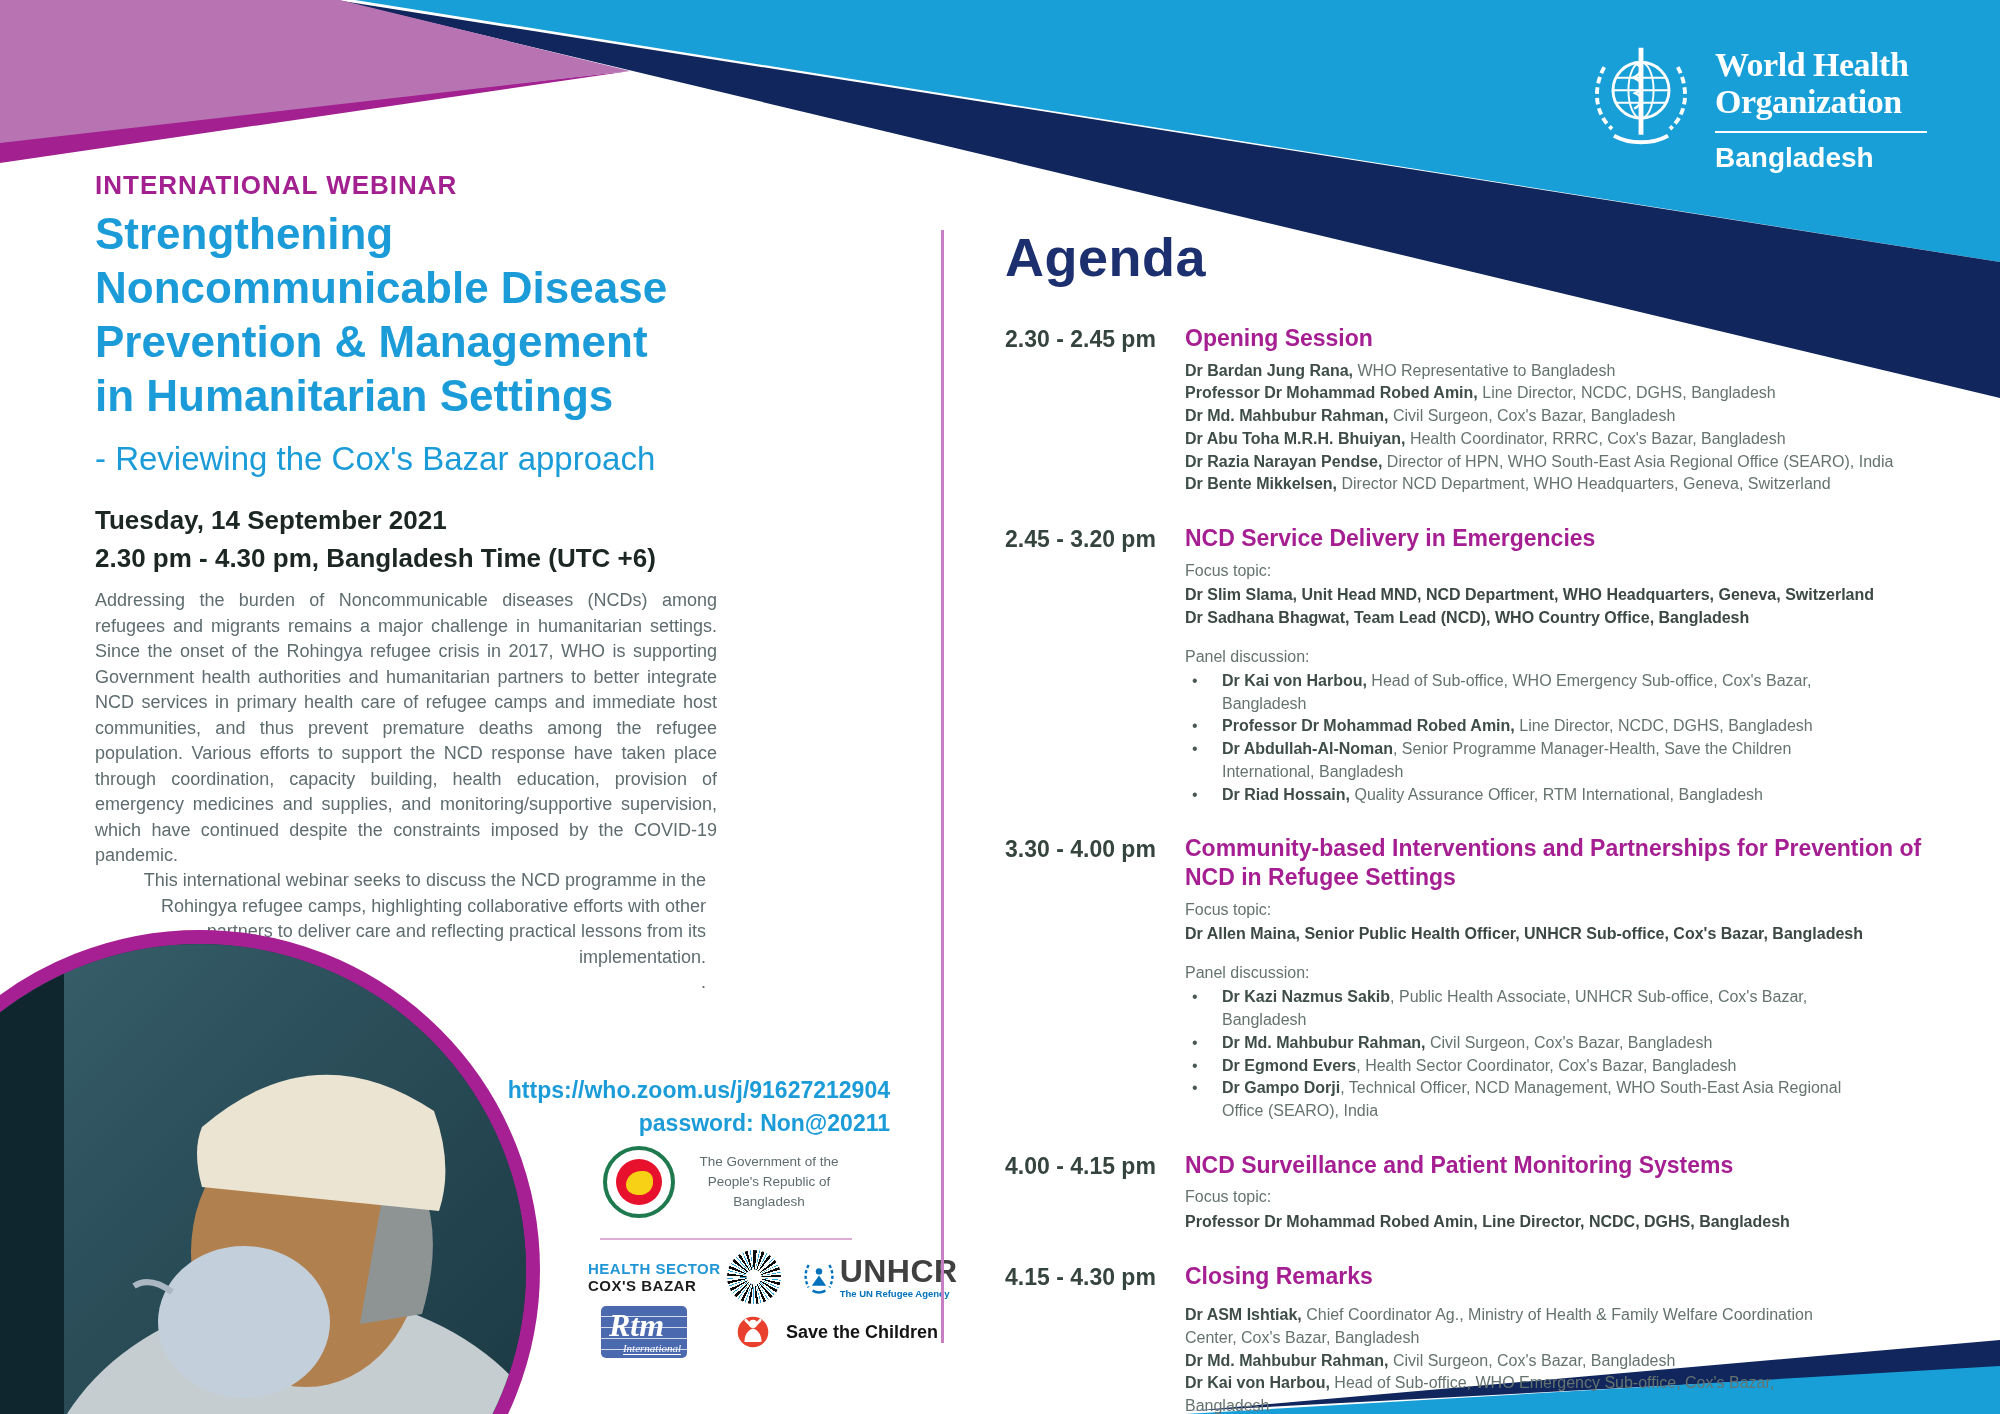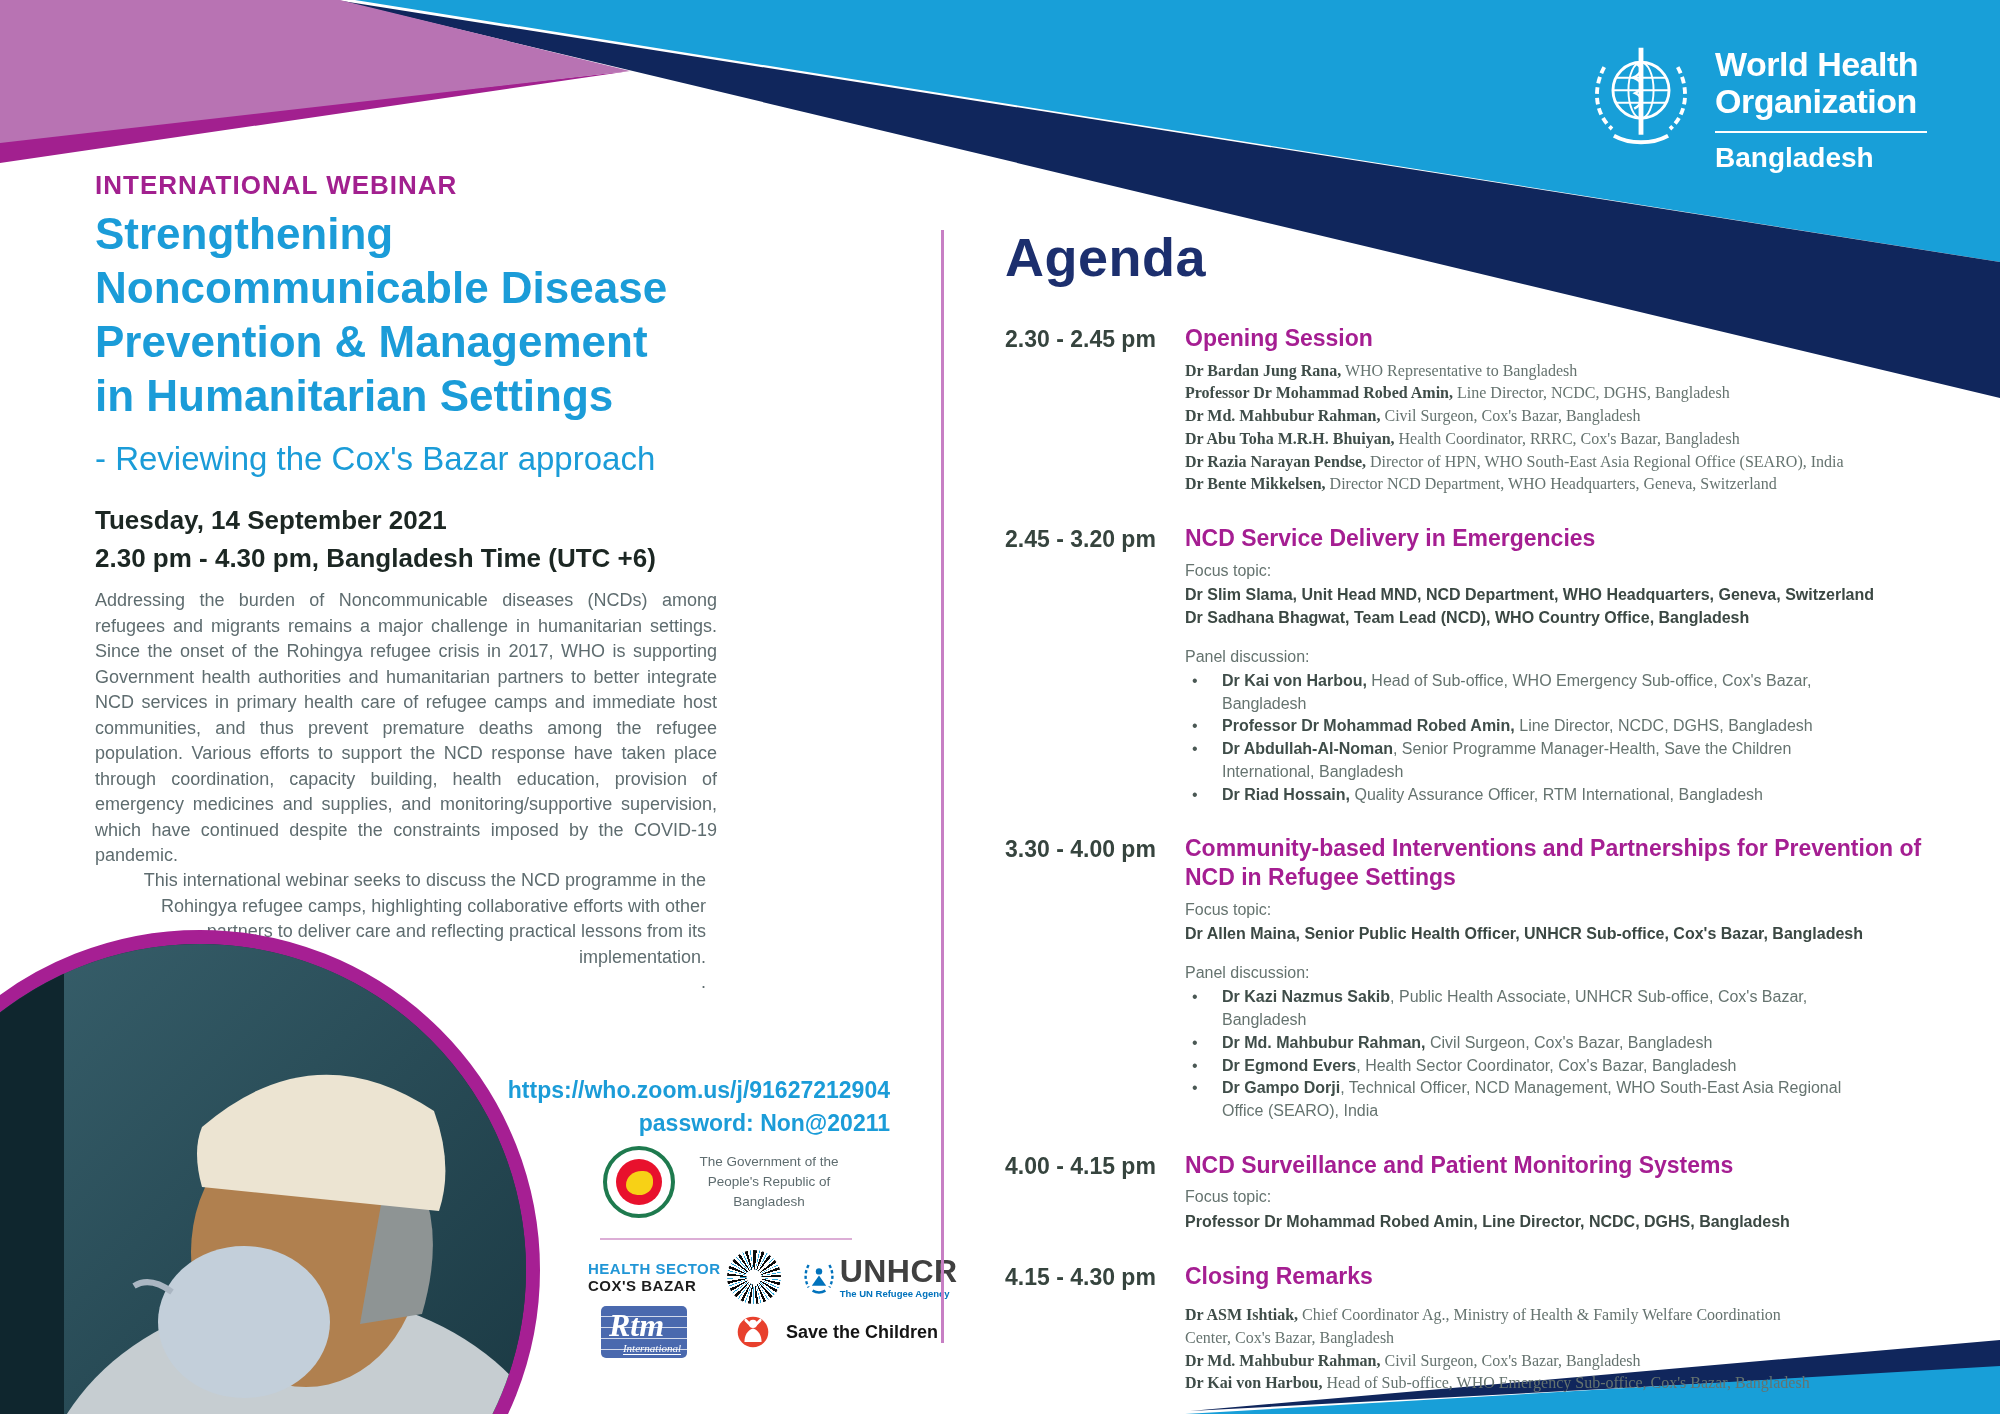--- a/index.html
+++ b/index.html
@@ -10,21 +10,21 @@
   #shape-navy-top   {background:#10265c;clip-path:polygon(336px 0,2000px 262px,2000px 398px);}
   #shape-magenta-edge{background:#a2208f;clip-path:polygon(0 140px,630px 71px,0 163px);}
   #shape-mauve      {background:#b873b3;clip-path:polygon(0 0,340px 0,630px 71px,0 143px);}
   #shape-navy-bottom{background:#10265c;clip-path:polygon(1190px 1411px,2000px 1340px,2000px 1368px);}
   #shape-blue-bottom{background:#189fd8;clip-path:polygon(1185px 1414px,2000px 1366px,2000px 1414px);}
 
   
   .who-block{position:absolute;left:1583px;top:40px;display:flex;gap:16px;align-items:flex-start;}
   .who-emblem{width:116px;height:116px;}
   .who-text{padding-top:6px;}
-  .who-line{font-size:34px;font-weight:bold;color:#fff;line-height:1.1;letter-spacing:-0.5px;}
+  .who-line{font-size:34px;font-weight:bold;color:#fff;line-height:1.1;letter-spacing:-0.5px;font-family:Liberation Serif, serif;}
   .who-divider{width:212px;height:0;border-top:2px solid #fff;margin:10px 0 9px;}
   .who-country{font-size:28px;font-weight:bold;color:#fff;}
 
   
   .kicker{position:absolute;left:95px;top:170px;font-size:26px;font-weight:bold;color:#a2208f;letter-spacing:1px;}
   .main-title{position:absolute;left:95px;top:207px;font-size:44px;font-weight:bold;color:#1b9cd8;line-height:1.23;}
   .subtitle{position:absolute;left:95px;top:440px;font-size:33px;color:#1b9cd8;}
   .dates{position:absolute;left:95px;top:502px;font-size:26px;font-weight:bold;color:#1c2723;line-height:1.45;}
   .para1{position:absolute;left:95px;top:588px;width:622px;font-size:18px;line-height:1.42;color:#5e6c6f;
          text-align:justify;}
@@ -72,21 +72,21 @@
   .session{display:flex;margin-bottom:28px;}
   .session .time{flex:0 0 180px;font-size:23px;font-weight:bold;color:#36443e;white-space:nowrap;padding-top:2px;}
   .session .content{flex:1;min-width:0;}
   .session-title{font-size:23px;font-weight:bold;color:#a51e92;line-height:1.25;margin-bottom:7px;}
   .label{font-size:16px;color:#65736f;line-height:1.4;margin-bottom:2px;}
   .panel-label{margin-top:16px;}
   .focus-line{font-size:16px;font-weight:bold;color:#3b4843;line-height:1.42;}
   .speakers{margin-top:2px;}
   .speakers.gap{margin-top:14px;}
   .speakers.narrow{padding-right:135px;}
-  .spk{font-size:16px;color:#65736f;line-height:1.42;font-family:Liberation Serif, serif;}
+  .spk{font-size:16px;color:#65736f;line-height:1.42;}
   .spk b,.btxt b{color:#3f4d49;}
   .bullets{padding-right:80px;}
   .bullet{display:flex;font-size:16px;color:#65736f;line-height:1.42;}
   .bullet .dot{flex:0 0 30px;padding-left:7px;color:#4a5854;}
   .btxt{flex:1;min-width:0;}
 </style>
 </head>
 <body>
 
 <div class="poster">

